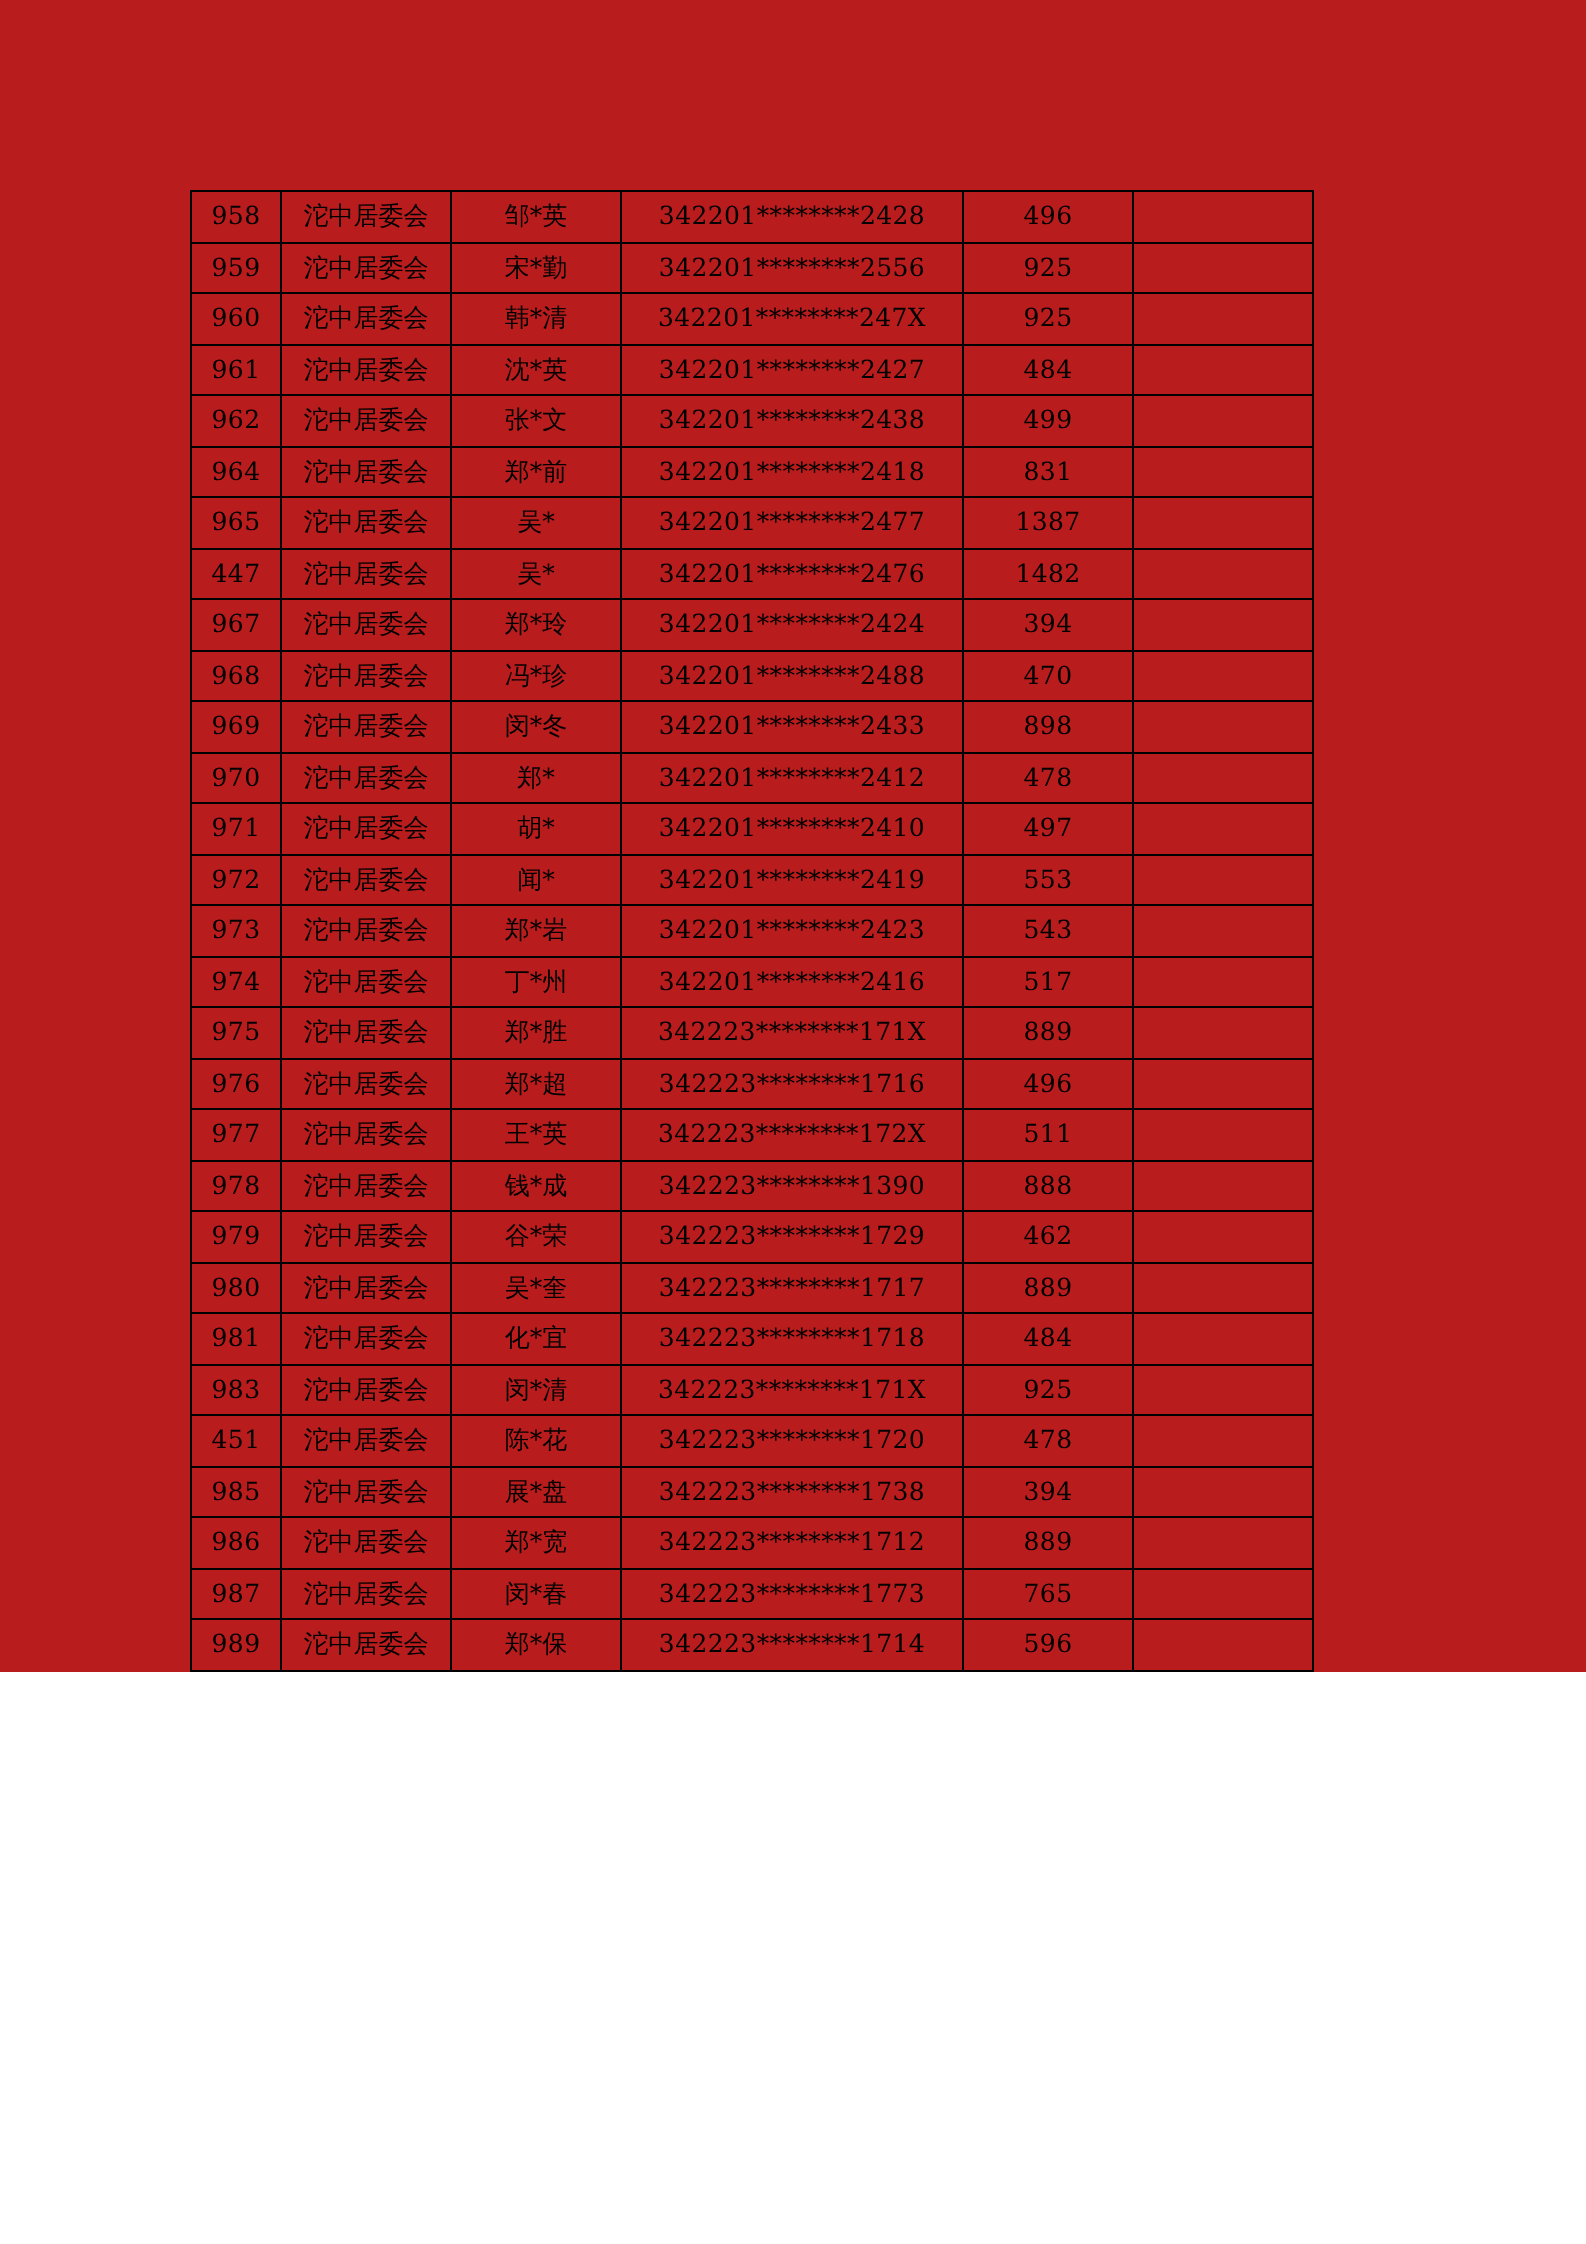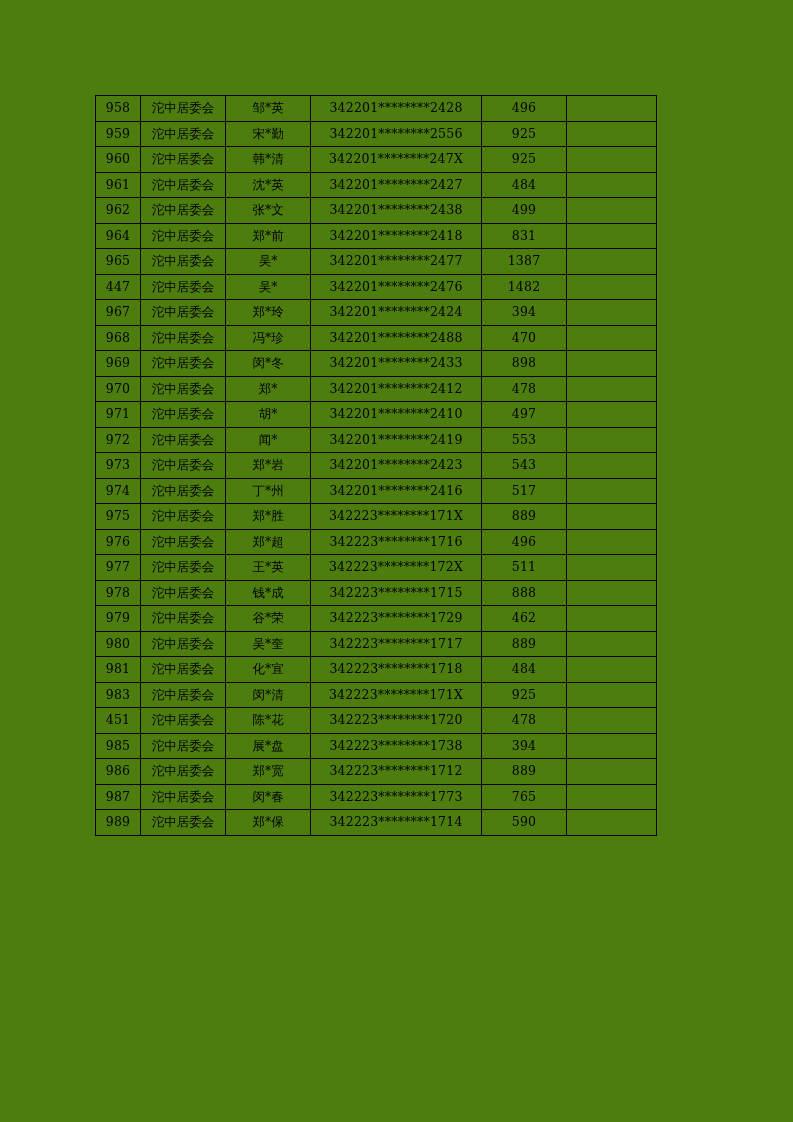--- a/index.html
+++ b/index.html
@@ -12,22 +12,22 @@
     height: 1122px;
     position: relative;
     font-family: "DejaVu Serif", "Liberation Serif", serif;
     color: #000000;
   }
   .sheet {
     position: absolute;
     left: 0;
     top: 0;
     width: 793px;
-    height: 1122px;
-    background: #4d7c0f;
+    height: 836px;
+    background: #b91c1c;
   }
   table.data-table {
     position: absolute;
     left: 95px;
     top: 95px;
     border-collapse: collapse;
     table-layout: fixed;
     width: 561px;
   }
   table.data-table td {
@@ -216,21 +216,21 @@
           <td class="cell-committee">沱中居委会</td>
           <td class="cell-name">王*英</td>
           <td class="cell-id">342223********172X</td>
           <td class="cell-amount">511</td>
           <td class="cell-blank"></td>
         </tr>
         <tr>
           <td class="cell-seq">978</td>
           <td class="cell-committee">沱中居委会</td>
           <td class="cell-name">钱*成</td>
-          <td class="cell-id">342223********1715</td>
+          <td class="cell-id">342223********1390</td>
           <td class="cell-amount">888</td>
           <td class="cell-blank"></td>
         </tr>
         <tr>
           <td class="cell-seq">979</td>
           <td class="cell-committee">沱中居委会</td>
           <td class="cell-name">谷*荣</td>
           <td class="cell-id">342223********1729</td>
           <td class="cell-amount">462</td>
           <td class="cell-blank"></td>
@@ -289,18 +289,18 @@
           <td class="cell-name">闵*春</td>
           <td class="cell-id">342223********1773</td>
           <td class="cell-amount">765</td>
           <td class="cell-blank"></td>
         </tr>
         <tr>
           <td class="cell-seq">989</td>
           <td class="cell-committee">沱中居委会</td>
           <td class="cell-name">郑*保</td>
           <td class="cell-id">342223********1714</td>
-          <td class="cell-amount">590</td>
+          <td class="cell-amount">596</td>
           <td class="cell-blank"></td>
         </tr>
       </tbody>
   </table>
 </div>
 
 </body></html>

